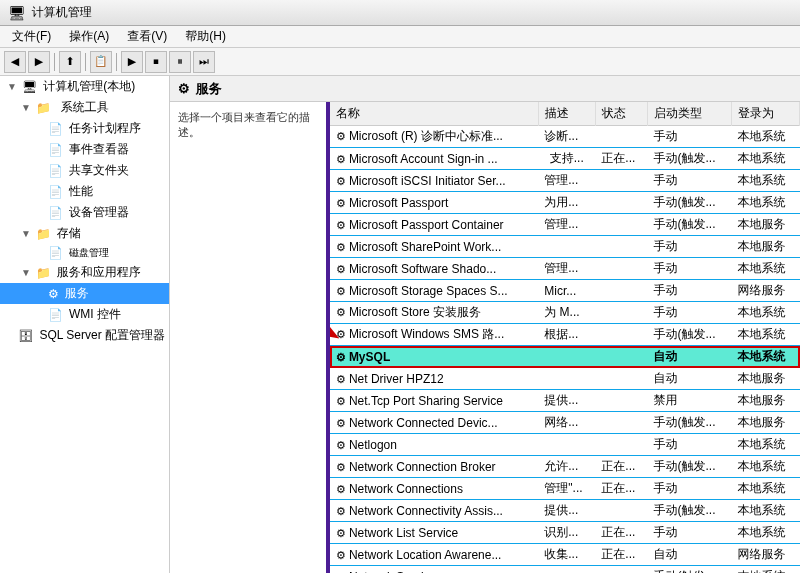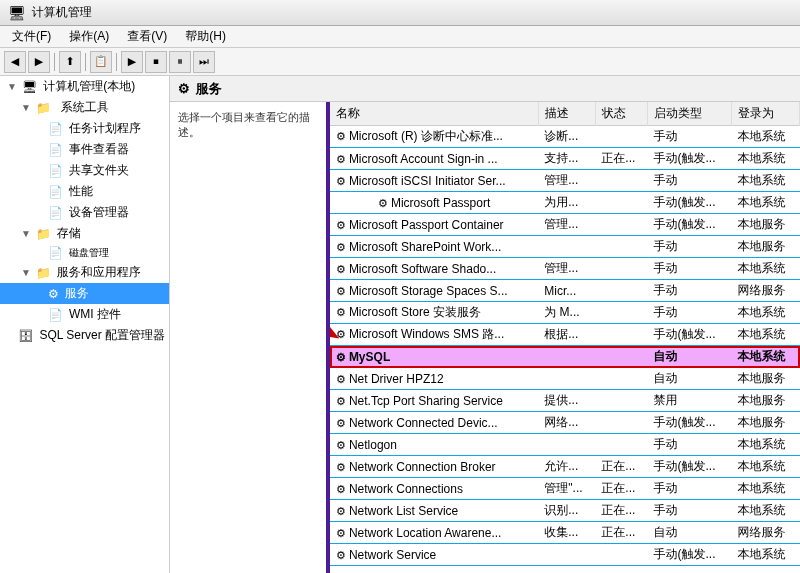--- a/index.html
+++ b/index.html
@@ -277,34 +277,34 @@
           <tbody id="table-body">
               <tr>
                 <td style="max-width: 200px; overflow: hidden; text-overflow: ellipsis;"><span style="font-size:11px;margin-right:3px;">⚙</span>Microsoft (R) 诊断中心标准...</td>
                 <td style="max-width: 80px;">诊断...</td>
                 <td></td>
                 <td>手动</td>
                 <td>本地系统</td>
               </tr>
               <tr>
                 <td style="max-width: 200px; overflow: hidden; text-overflow: ellipsis;"><span style="font-size:11px;margin-right:3px;">⚙</span>Microsoft Account Sign-in ...</td>
-                <td style="max-width: 80px;">支持...</td>
+                <td style="max-width: 80px; text-align: center;">支持...</td>
                 <td>正在...</td>
                 <td>手动(触发...</td>
                 <td>本地系统</td>
               </tr>
               <tr>
                 <td style="max-width: 200px; overflow: hidden; text-overflow: ellipsis;"><span style="font-size:11px;margin-right:3px;">⚙</span>Microsoft iSCSI Initiator Ser...</td>
                 <td style="max-width: 80px;">管理...</td>
                 <td></td>
                 <td>手动</td>
                 <td>本地系统</td>
               </tr>
               <tr>
-                <td style="max-width: 200px; overflow: hidden; text-overflow: ellipsis; text-align: center;"><span style="font-size:11px;margin-right:3px;">⚙</span>Microsoft Passport</td>
+                <td style="max-width: 200px; overflow: hidden; text-overflow: ellipsis;"><span style="font-size:11px;margin-right:3px;">⚙</span>Microsoft Passport</td>
                 <td style="max-width: 80px;">为用...</td>
                 <td></td>
                 <td>手动(触发...</td>
                 <td>本地系统</td>
               </tr>
               <tr>
                 <td style="max-width: 200px; overflow: hidden; text-overflow: ellipsis;"><span style="font-size:11px;margin-right:3px;">⚙</span>Microsoft Passport Container</td>
                 <td style="max-width: 80px;">管理...</td>
                 <td></td>
                 <td>手动(触发...</td>
@@ -338,21 +338,21 @@
                 <td>手动</td>
                 <td>本地系统</td>
               </tr>
               <tr>
                 <td style="max-width: 200px; overflow: hidden; text-overflow: ellipsis;"><span style="font-size:11px;margin-right:3px;">⚙</span>Microsoft Windows SMS 路...</td>
                 <td style="max-width: 80px;">根据...</td>
                 <td></td>
                 <td>手动(触发...</td>
                 <td>本地系统</td>
               </tr>
-              <tr style="background: #f0abfc; outline: rgb(204, 0, 0) solid 2px; outline-offset: -2px; font-weight: bold;">
+              <tr style="background: #5eead4; outline: rgb(204, 0, 0) solid 2px; outline-offset: -2px; font-weight: bold;">
                 <td style="max-width: 200px; overflow: hidden; text-overflow: ellipsis;"><span style="font-size:11px;margin-right:3px;">⚙</span>MySQL</td>
                 <td style="max-width: 80px;"></td>
                 <td></td>
                 <td>自动</td>
                 <td>本地系统</td>
               </tr>
               <tr>
                 <td style="max-width: 200px; overflow: hidden; text-overflow: ellipsis;"><span style="font-size:11px;margin-right:3px;">⚙</span>Net Driver HPZ12</td>
                 <td style="max-width: 80px;"></td>
                 <td></td>
@@ -385,20 +385,27 @@
                 <td style="max-width: 80px;">允许...</td>
                 <td>正在...</td>
                 <td>手动(触发...</td>
                 <td>本地系统</td>
               </tr>
               <tr>
                 <td style="max-width: 200px; overflow: hidden; text-overflow: ellipsis;"><span style="font-size:11px;margin-right:3px;">⚙</span>Network Connections</td>
                 <td style="max-width: 80px;">管理"...</td>
                 <td>正在...</td>
                 <td>手动</td>
+                <td>本地系统</td>
+              </tr>
+              <tr>
+                <td style="max-width: 200px; overflow: hidden; text-overflow: ellipsis;"><span style="font-size:11px;margin-right:3px;">⚙</span>Network Connectivity Assis...</td>
+                <td style="max-width: 80px;">提供...</td>
+                <td></td>
+                <td>手动(触发...</td>
                 <td>本地系统</td>
               </tr>
               <tr>
                 <td style="max-width: 200px; overflow: hidden; text-overflow: ellipsis;"><span style="font-size:11px;margin-right:3px;">⚙</span>Network List Service</td>
                 <td style="max-width: 80px;">识别...</td>
                 <td>正在...</td>
                 <td>手动</td>
                 <td>本地系统</td>
               </tr>
               <tr>

